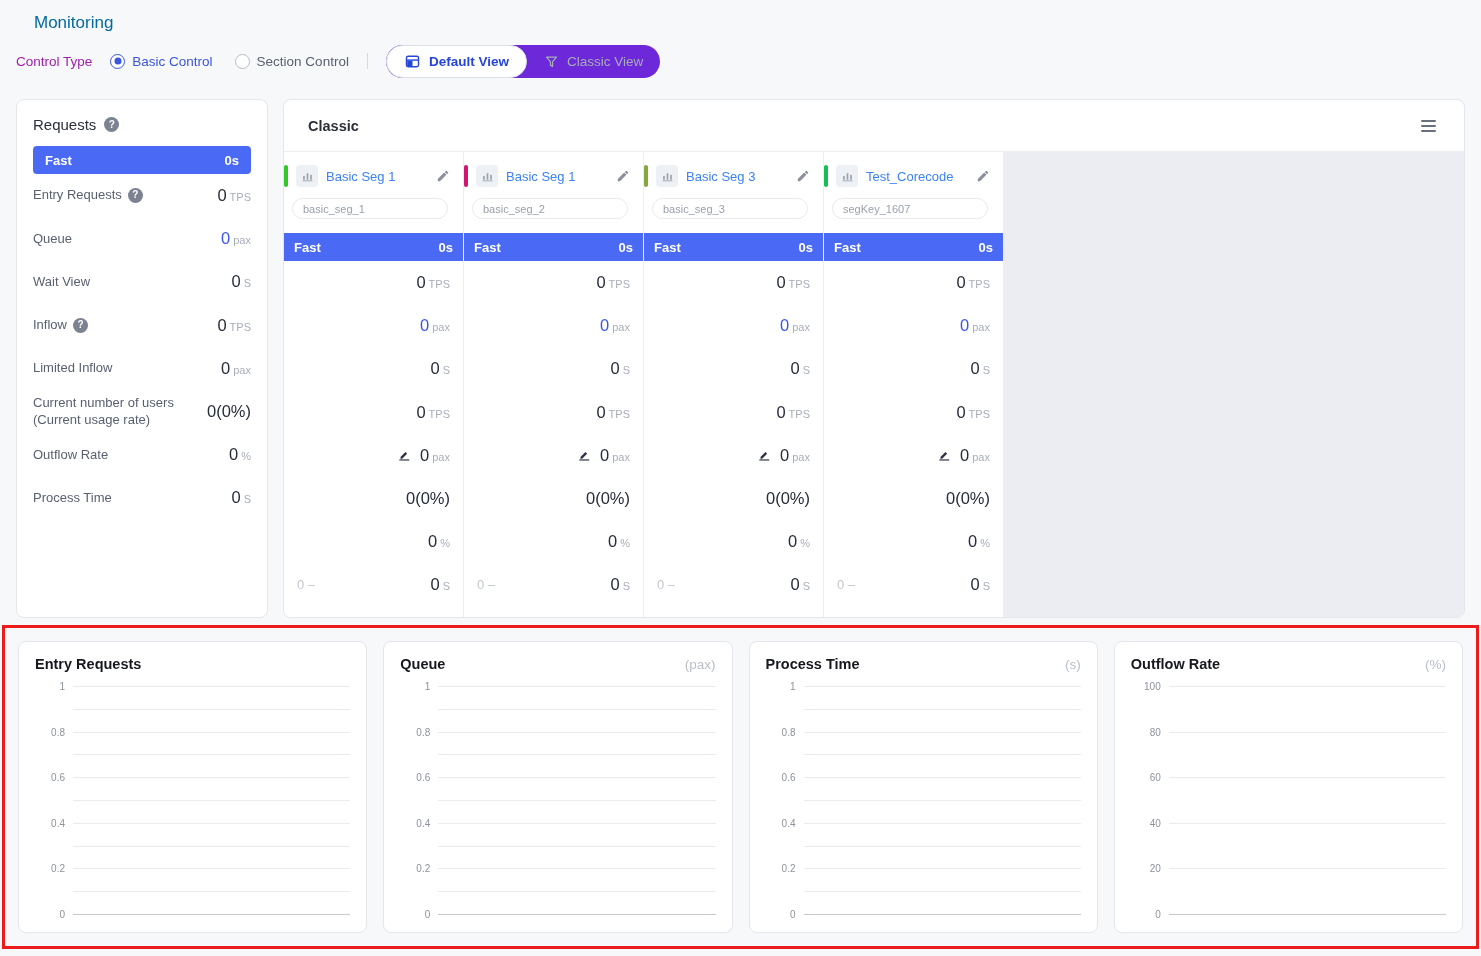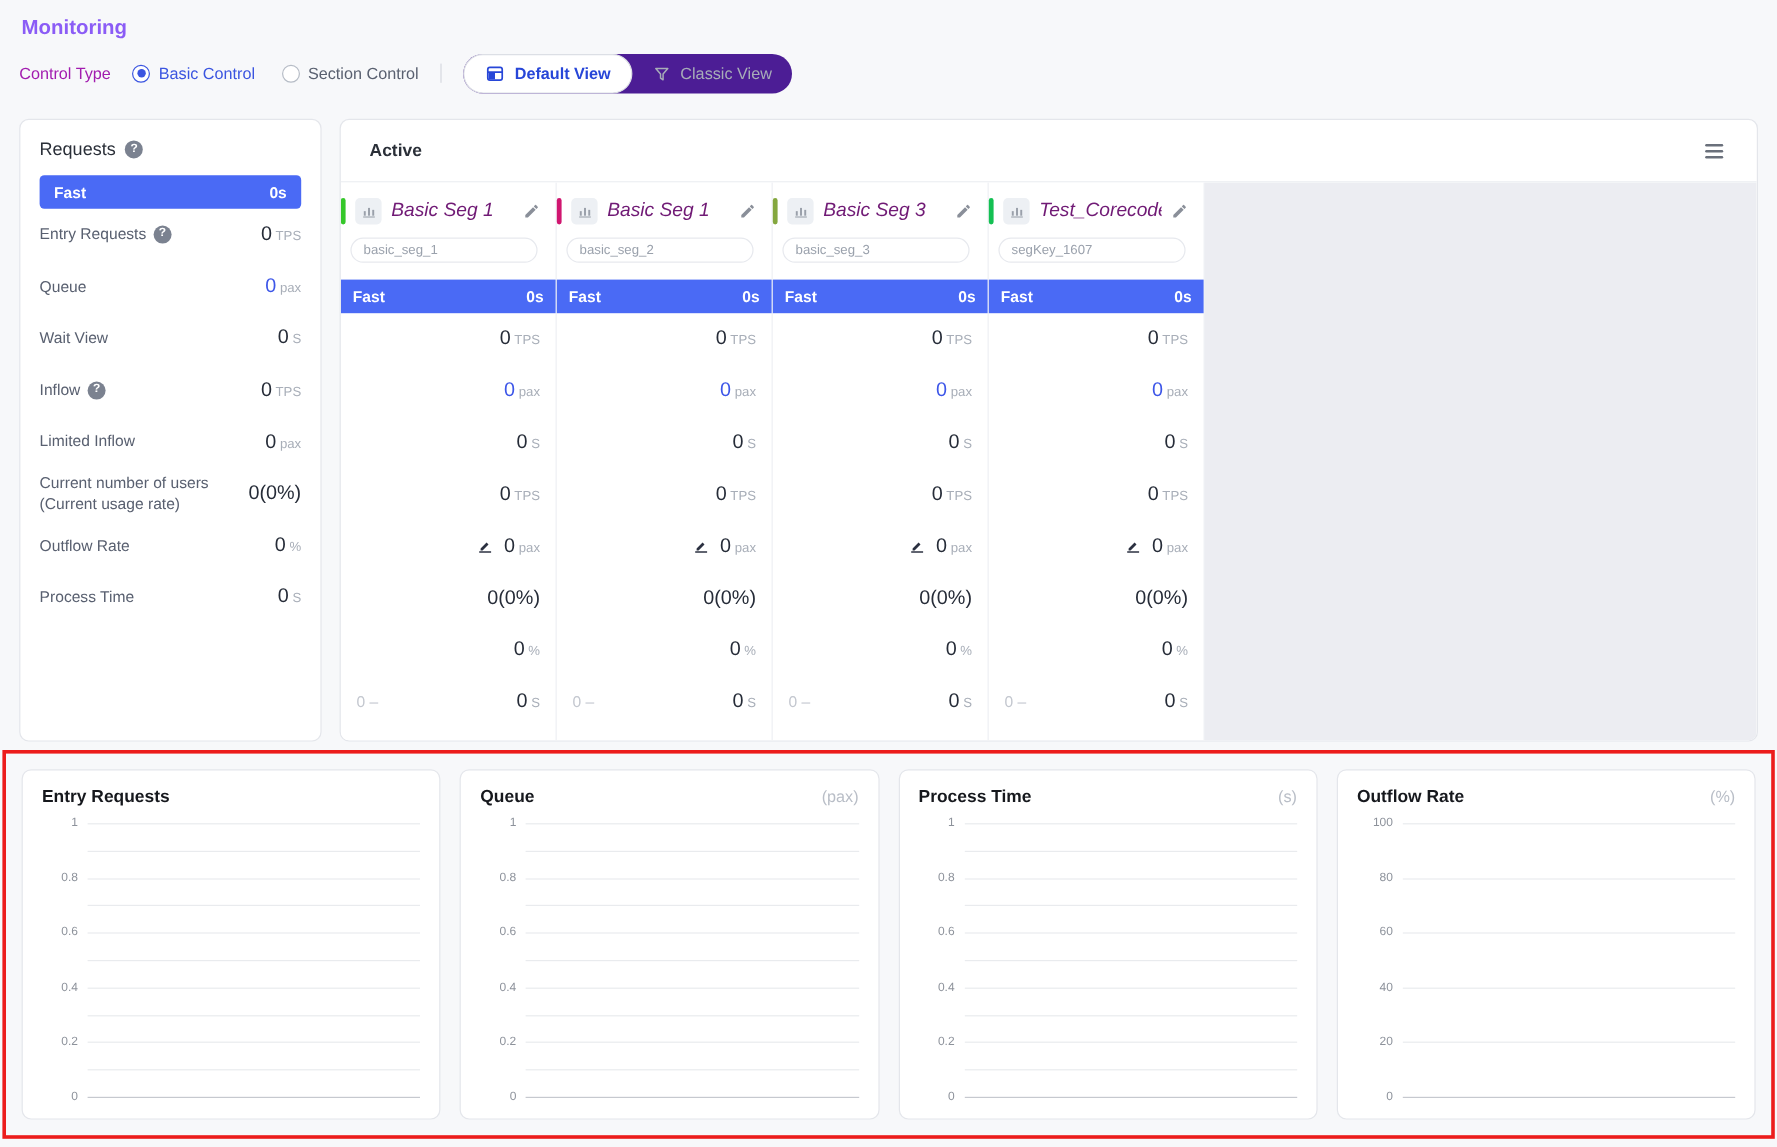--- a/index.html
+++ b/index.html
@@ -4,21 +4,21 @@
 <style>
   * { box-sizing: border-box; }
   html,body { margin:0; padding:0; }
   body {
     width:1481px; height:956px; overflow:hidden;
     background:#f7f8fa;
     font-family:"Liberation Sans", sans-serif;
     color:#2a2f38;
   }
   
-  .page-title { padding:13px 18px 6px; font-size:17px; font-weight:bold; color:#8b5cf6; }
+  .page-title { padding:13px 34px 6px; font-size:17px; font-weight:normal; color:#0369a1; }
   .topbar { display:flex; align-items:center; justify-content:space-between; padding:0 16px; height:44px; }
   .datetime-card {
     width:252px; height:39px; background:#fff; border:1px solid #e4e6eb; border-radius:8px;
     display:flex; align-items:center; justify-content:space-between; padding:0 16px;
   }
   .date-value { font-size:13px; color:#596070; letter-spacing:.2px; }
   .time-value { font-size:15px; color:#3d56e8; letter-spacing:1px; }
   .controls { display:flex; align-items:center; gap:18px; }
   .control-type-label { font-size:13.5px; color:#a21caf; }
   .radio-group { display:flex; align-items:center; gap:22px; }
@@ -26,21 +26,21 @@
   .radio-circle { width:15px; height:15px; border-radius:50%; background:#fff; position:relative; }
   .radio.selected .radio-circle { border:1.5px solid #3b55e0; }
   .radio.selected .radio-circle::after {
     content:""; position:absolute; left:50%; top:50%; transform:translate(-50%,-50%);
     width:7px; height:7px; border-radius:50%; background:#3b55e0;
   }
   .radio.unselected .radio-circle { border:1.5px solid #b6bcc6; }
   .radio.selected .radio-text { color:#3b55e0; }
   .radio.unselected .radio-text { color:#596070; }
   .vdivider { width:1px; height:16px; background:#d6d9e0; }
-  .view-toggle { display:flex; align-items:center; background:#4c1d95; border-radius:17px; height:33px; }
+  .view-toggle { display:flex; align-items:center; background:#6d28d9; border-radius:17px; height:33px; }
   .view-btn { display:flex; align-items:center; gap:8px; height:33px; padding:0 17px; border-radius:17px; font-size:13.5px; cursor:pointer; }
   .view-btn.active { background:#fff; border:1px solid #dcdfe5; color:#2746d8; font-weight:bold; }
   .view-btn.inactive { color:#a7adb8; }
   .view-btn svg { display:block; }
   
   .main-row { display:flex; gap:15px; padding:0 16px; margin-top:16px; height:519px; }
   .panel { background:#fff; border:1px solid #e4e6eb; border-radius:8px; }
   .project-panel { width:252px; min-width:252px; padding:16px 16px 8px; overflow:hidden; }
   .panel-title-row { display:flex; align-items:center; gap:8px; font-size:15px; color:#2a2f38; }
   .help-badge {
@@ -68,21 +68,21 @@
   }
   .seg-title { font-weight:bold; font-size:14.5px; }
   .menu-icon { display:inline-flex; flex-direction:column; gap:3px; cursor:pointer; padding:4px; }
   .menu-icon i { display:block; width:15px; height:2px; background:#6a707b; border-radius:1px; }
   .segment-body { flex:1; display:flex; overflow:hidden; }
   .seg-col { width:180px; min-width:180px; border-right:1px solid #eceef2; display:flex; flex-direction:column; background:#fff; }
   .seg-filler { flex:1; background:#ecedf2; }
   .seg-col-header { display:flex; align-items:center; gap:8px; margin-top:12px; height:24px; padding-right:13px; }
   .seg-accent { width:4px; height:22px; border-radius:2px; flex:none; }
   .seg-icon-box { width:22px; height:22px; border-radius:4px; background:#edf0f4; display:flex; align-items:center; justify-content:center; flex:none; }
-  .seg-name { font-size:16px; color:#701a75; flex:1; white-space:nowrap; overflow:hidden;font-style:italic; }
+  .seg-name { font-size:13px; color:#3b82f6; flex:1; white-space:nowrap; overflow:hidden; }
   .icon-btn { background:none; border:none; padding:0; cursor:pointer; display:flex; align-items:center; }
   .seg-input {
     margin:10px 15px 0 8px; height:21px; border:1px solid #e7e9ee; border-radius:11px;
     padding:0 10px; font-size:11px; color:#9aa1ac; background:#fff; width:calc(100% - 23px);
     font-family:"Liberation Sans", sans-serif; outline:none;
   }
   .seg-fast {
     margin-top:14px; height:28px; background:#4a6af5; display:flex; align-items:center;
     justify-content:space-between; padding:0 10px; color:#fff; font-size:13px; font-weight:bold;
   }
@@ -208,21 +208,21 @@
           <div class="metric-label">
             <span>Process Time</span>
           </div>
           <div class="metric-value">0<span class="metric-unit">S</span></div>
         </div>
       </div>
   </div>
 
   <div class="panel segment-panel">
     <div class="segment-header">
-      <span class="seg-title">Active</span>
+      <span class="seg-title">Classic</span>
       <span class="menu-icon">
           <i></i>
           <i></i>
           <i></i>
         </span>
     </div>
     <div class="segment-body">
       <div class="seg-col">
           <div class="seg-col-header">
             <span class="seg-accent" style="background: rgb(53, 199, 42);"></span>

